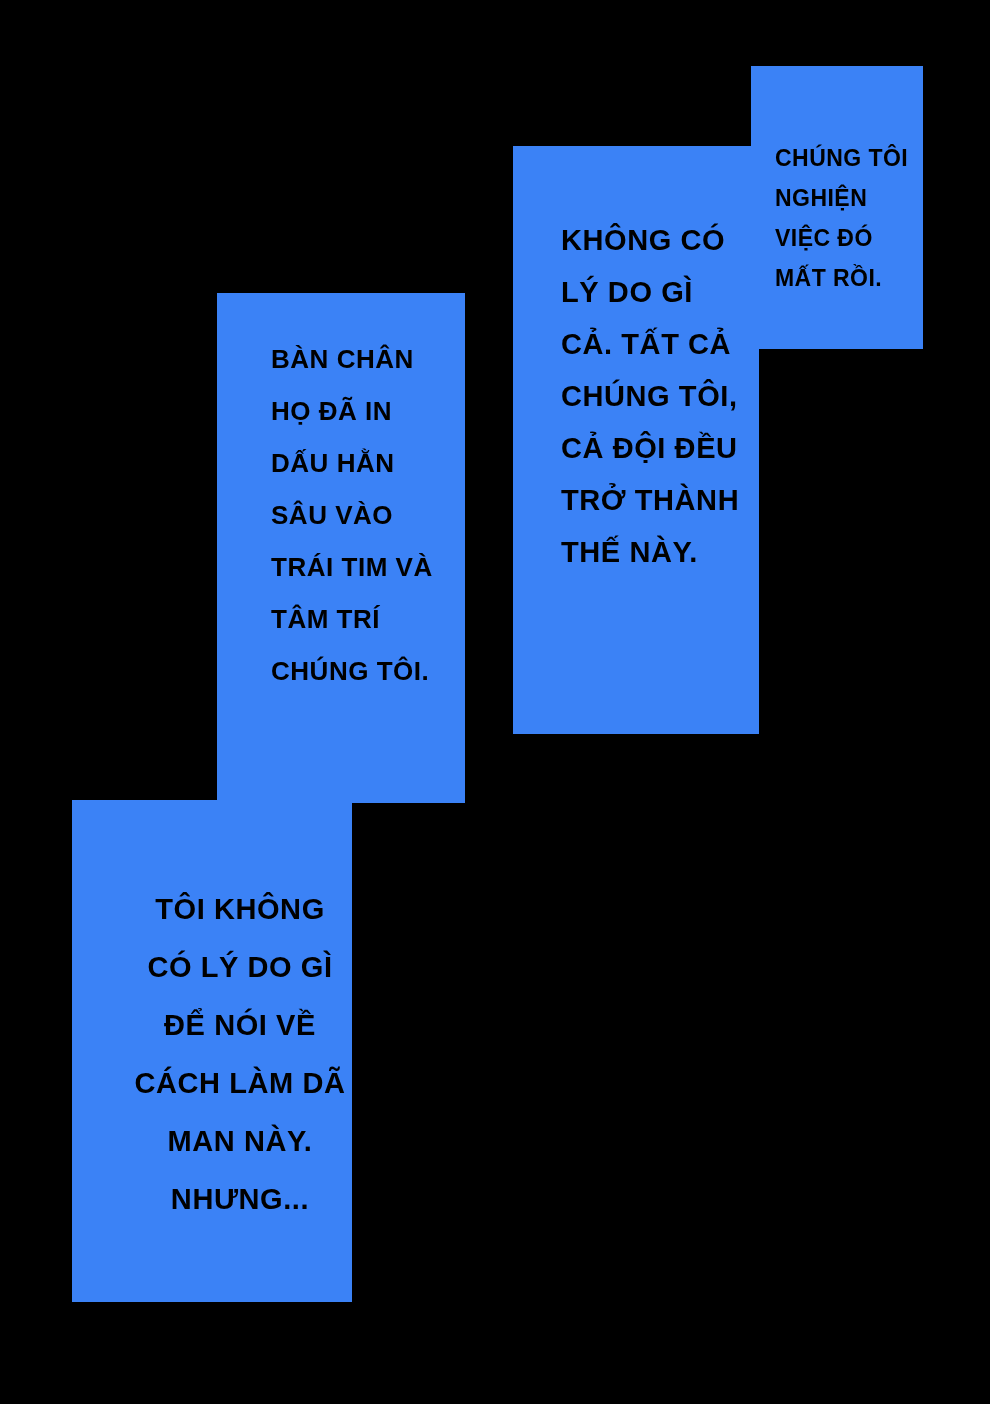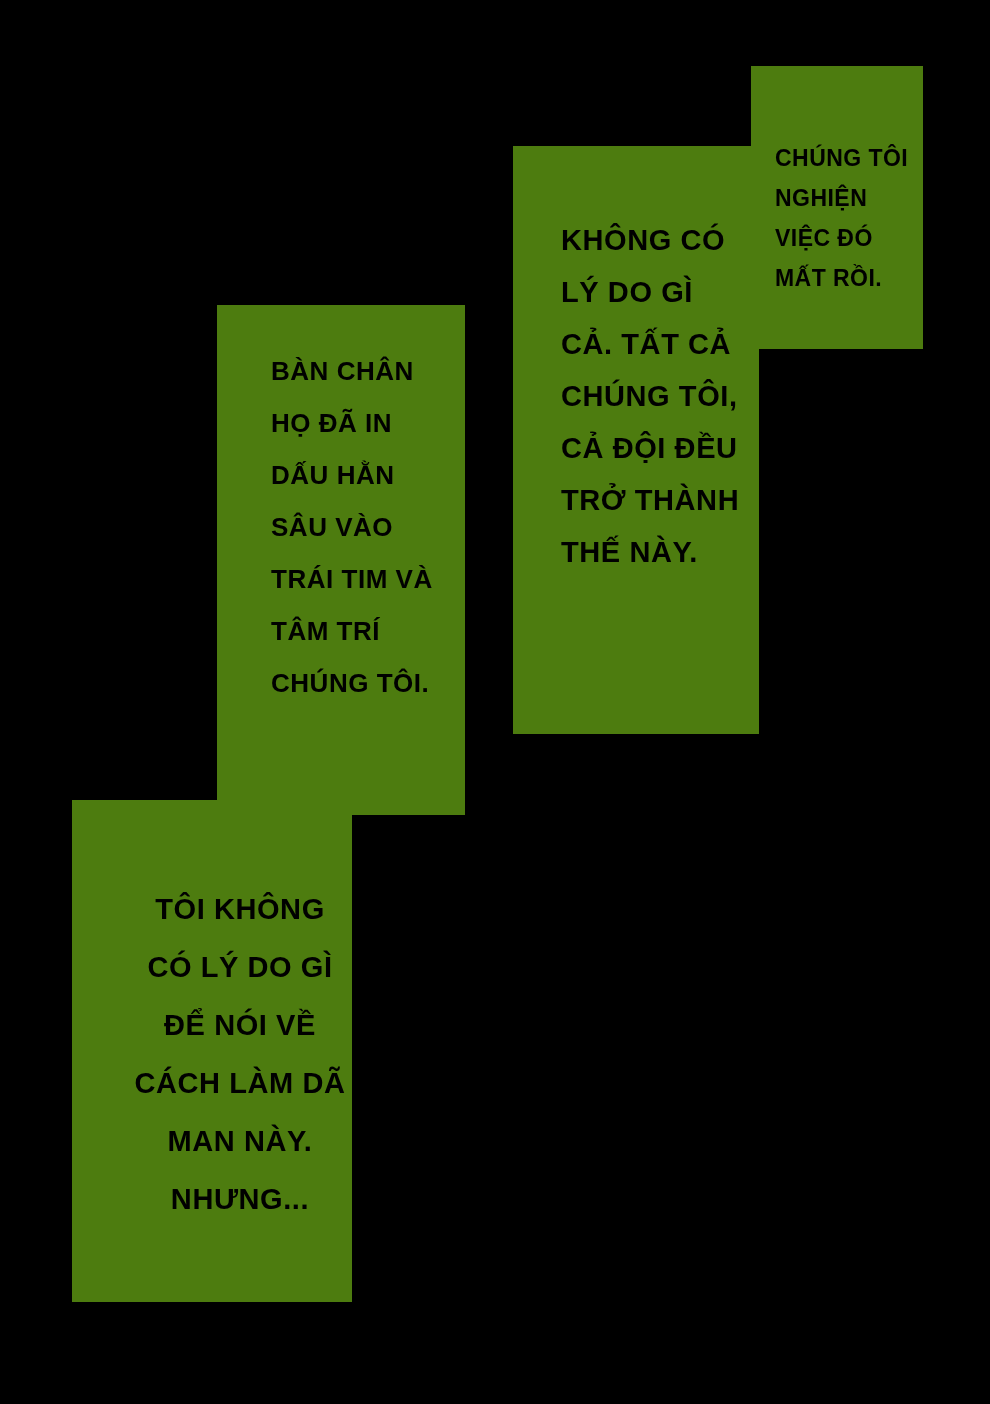--- a/index.html
+++ b/index.html
@@ -10,21 +10,21 @@
   #page {
     position: relative;
     width: 990px;
     height: 1404px;
     background: #000000;
     overflow: hidden;
     font-family: "Liberation Sans", sans-serif;
   }
   .panel {
     position: absolute;
-    background: #4d7c0f;
+    background: #3b82f6;
     color: #000000;
     box-sizing: border-box;
     display: block;
   }
   .panel .text {
     font-family: "Liberation Sans", sans-serif;
     font-weight: bold;
     color: #000000;
     letter-spacing: 0.02em;
     white-space: pre-line;
@@ -62,21 +62,20 @@
     font-size: 29px;
     line-height: 52px;
   }
 
   
   #panel-ban-chan {
     left: 217px;
     top: 293px;
     width: 248px;
     height: 510px;
-    margin-top: 12px;
   }
   #panel-ban-chan .text {
     position: absolute;
     left: 54px;
     top: 40px;
     width: 186px;
     font-size: 26px;
     line-height: 52px;
   }
 

